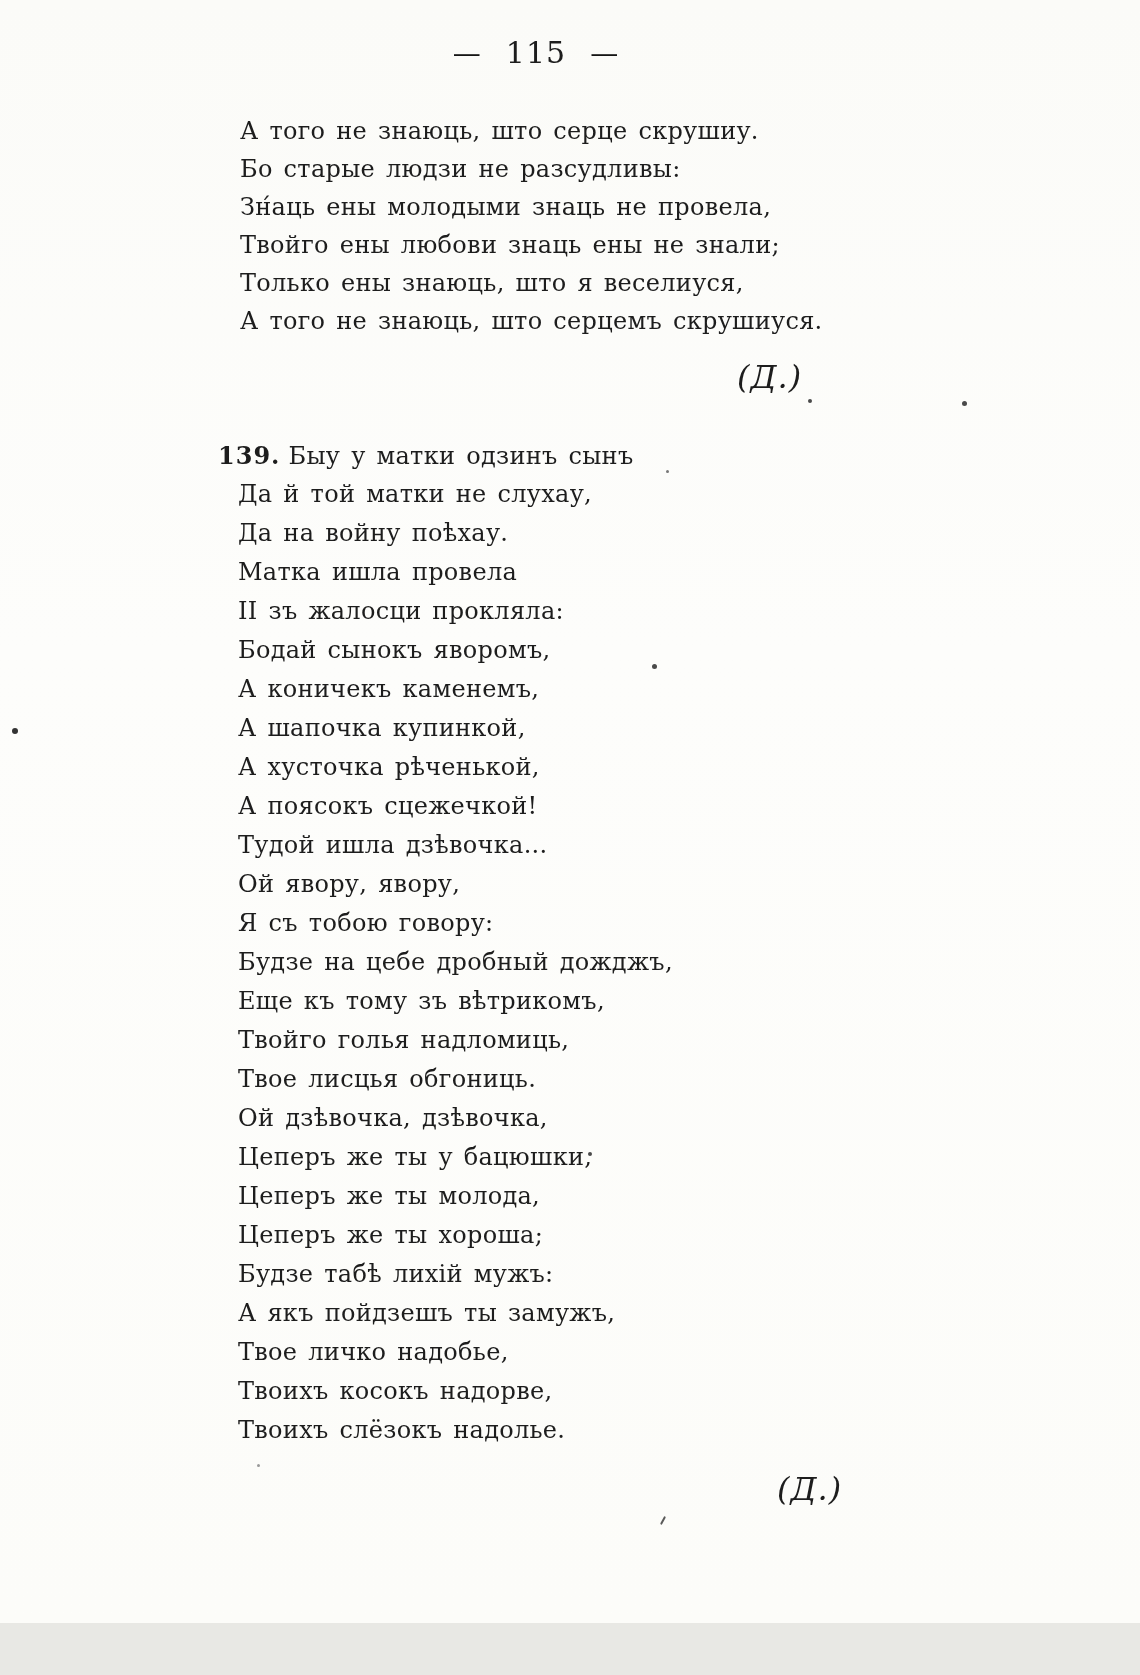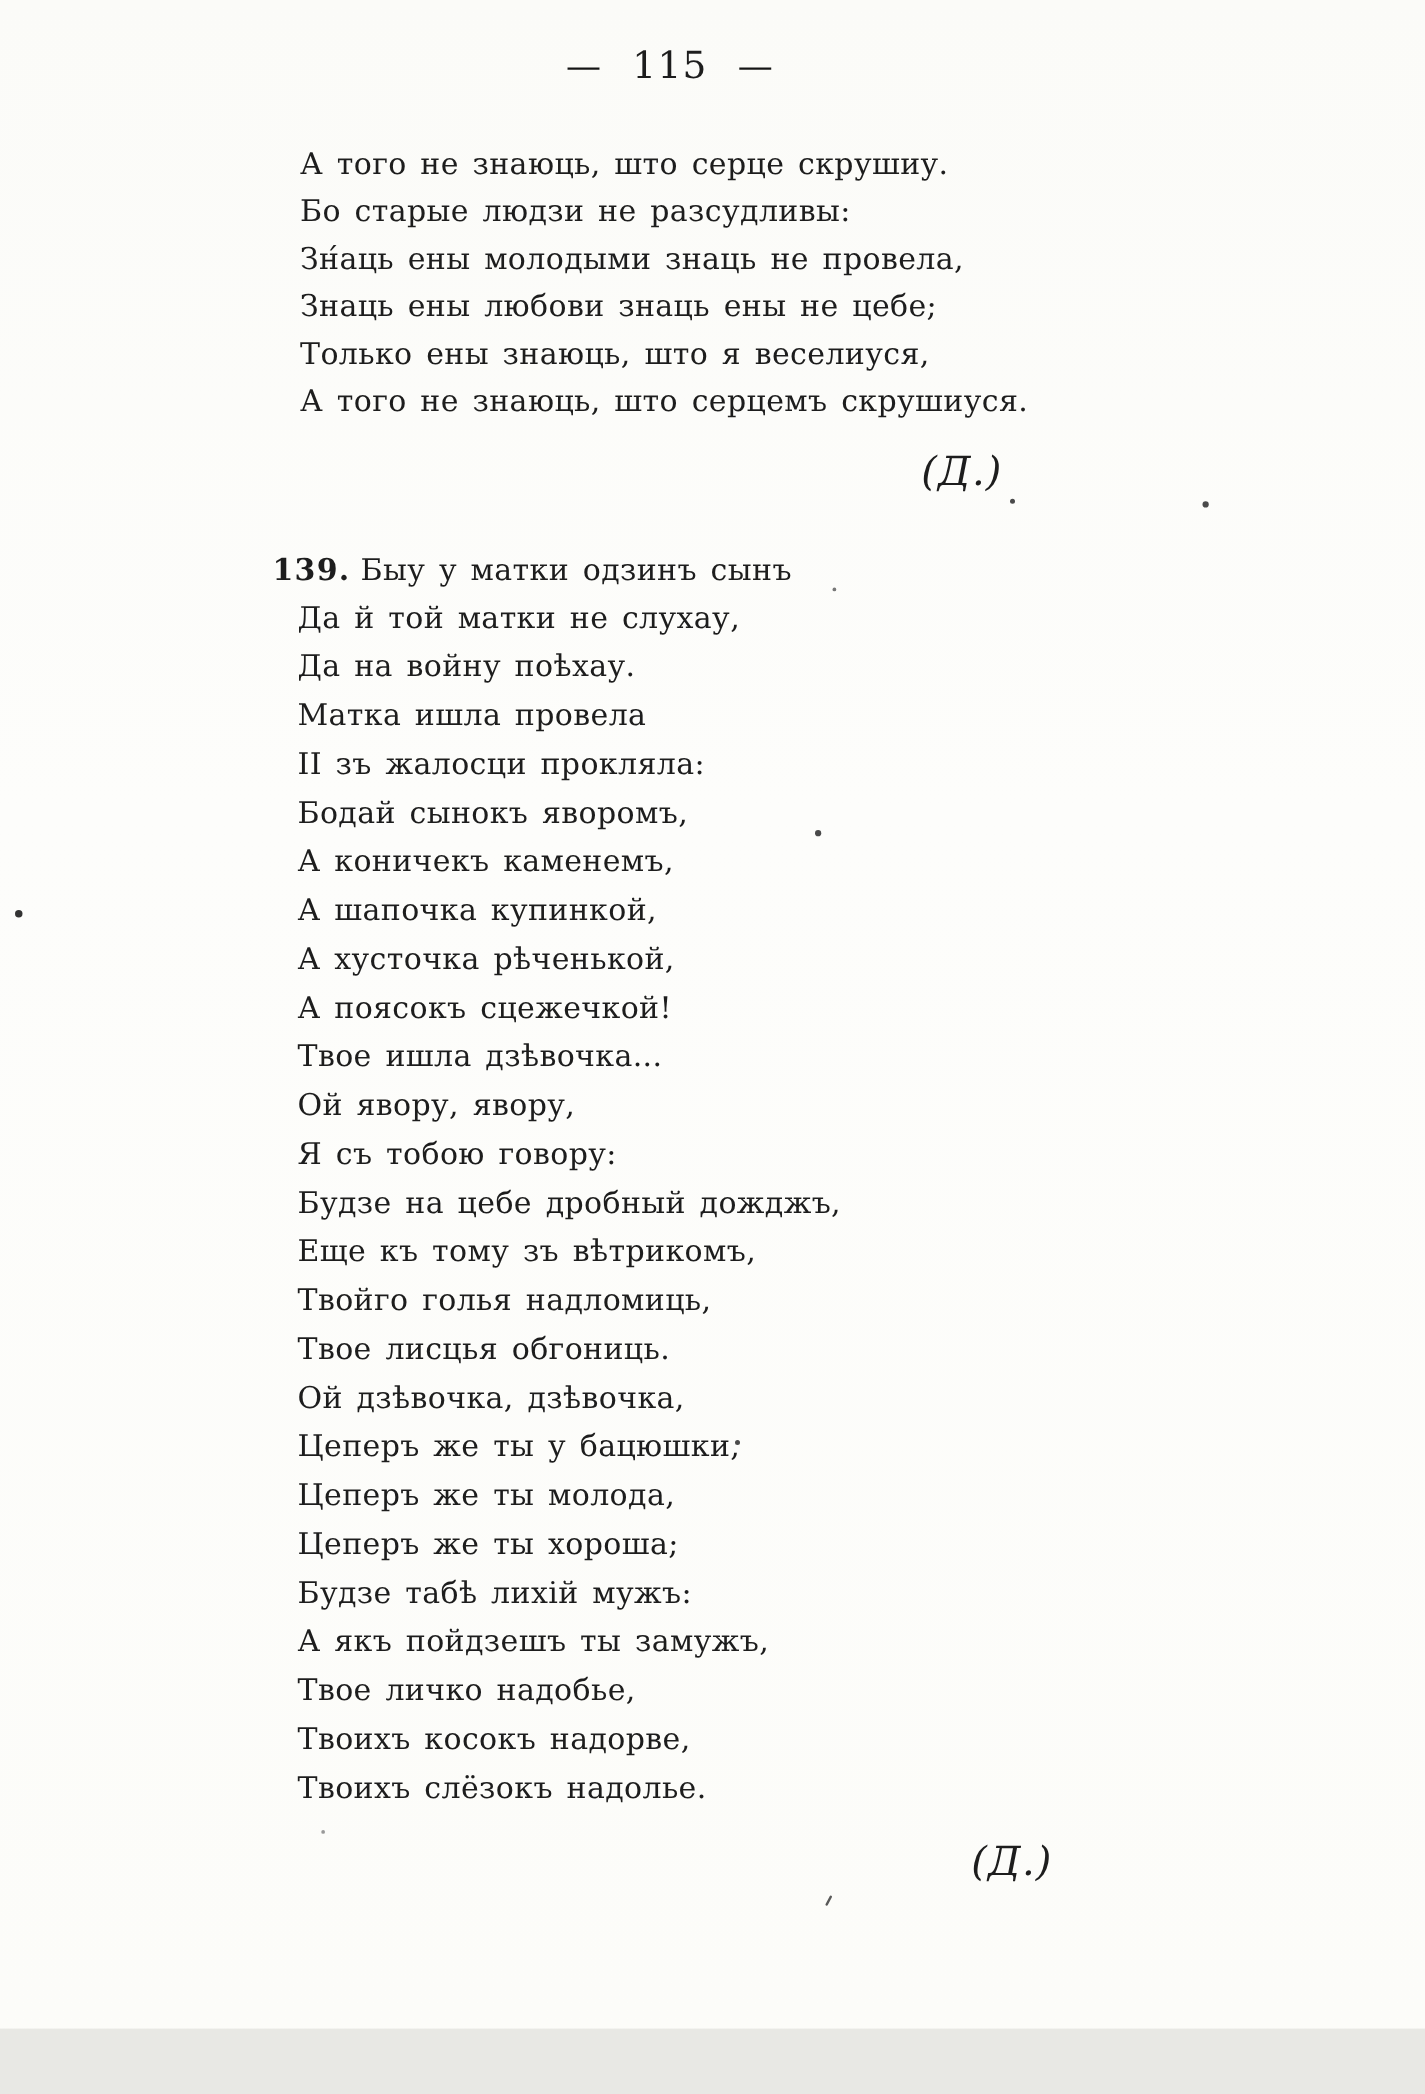--- a/index.html
+++ b/index.html
@@ -100,41 +100,41 @@
 <div class="page">
 
   <div class="header">
     <span class="dash">—</span><span class="pagenum">115</span><span class="dash">—</span>
   </div>
 
   <div class="stanza stanza-prev">
     <div class="line">А того не знаюць, што серце скрушиу.</div>
     <div class="line">Бо старые людзи не разсудливы:</div>
     <div class="line">Зн́аць ены молодыми знаць не провела,</div>
-    <div class="line">Знаць ены любови знаць ены не цебе;</div>
+    <div class="line">Твойго ены любови знаць ены не знали;</div>
     <div class="line">Только ены знаюць, што я веселиуся,</div>
     <div class="line">А того не знаюць, што серцемъ скрушиуся.</div>
   </div>
 
   <div class="attribution attribution-1">(Д.)</div>
 
   <div class="stanza stanza-139">
     <div class="line">
       <span class="song-number">139.</span><span>Быу у матки одзинъ сынъ</span>
     </div>
     <div class="line">Да й той матки не слухау,</div>
     <div class="line">Да на войну поѣхау.</div>
     <div class="line">Матка ишла провела</div>
     <div class="line">ІІ зъ жалосци прокляла:</div>
     <div class="line">Бодай сынокъ яворомъ,</div>
     <div class="line">А коничекъ каменемъ,</div>
     <div class="line">А шапочка купинкой,</div>
     <div class="line">А хусточка рѣченькой,</div>
     <div class="line">А поясокъ сцежечкой!</div>
-    <div class="line">Твое ишла дзѣвочка...</div>
+    <div class="line">Тудой ишла дзѣвочка...</div>
     <div class="line">Ой явору, явору,</div>
     <div class="line">Я съ тобою говору:</div>
     <div class="line">Будзе на цебе дробный дожджъ,</div>
     <div class="line">Еще къ тому зъ вѣтрикомъ,</div>
     <div class="line">Твойго голья надломиць,</div>
     <div class="line">Твое лисцья обгониць.</div>
     <div class="line">Ой дзѣвочка, дзѣвочка,</div>
     <div class="line">Цеперъ же ты у бацюшки,</div>
     <div class="line">Цеперъ же ты молода,</div>
     <div class="line">Цеперъ же ты хороша;</div>

